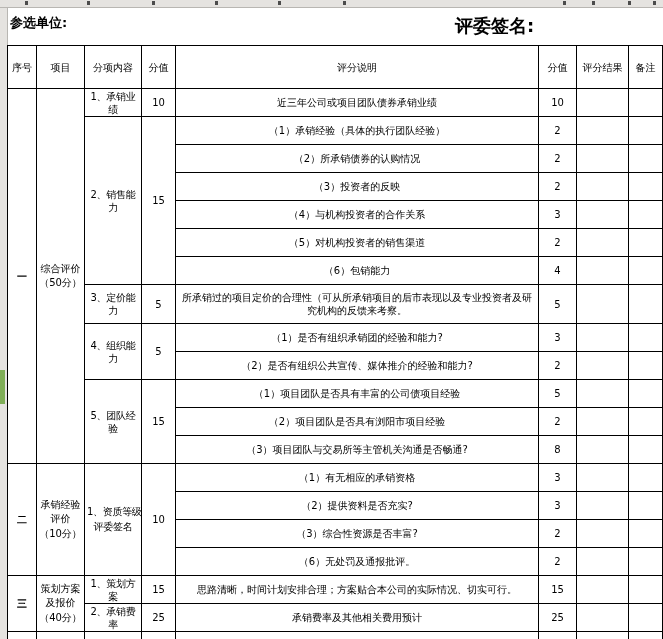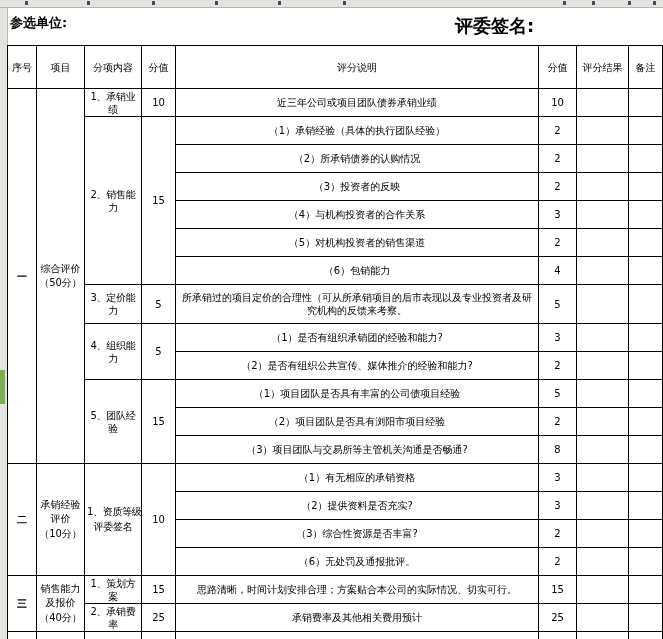--- a/index.html
+++ b/index.html
@@ -211,21 +211,21 @@
   <tr class="r">
     <td class="c-desc">（6）无处罚及通报批评。</td>
     <td>2</td>
     <td></td>
     <td></td>
   </tr>
 
   <tr class="r">
     <td class="c-no" rowspan="2">三</td>
     <td rowspan="2">
-      <span class="line">销售能力</span>
+      <span class="line">策划方案</span>
       <span class="line">及报价</span>
       <span class="line">（40分）</span>
     </td>
     <td class="c-sub">1、策划方案</td>
     <td>15</td>
     <td class="c-desc">思路清晰，时间计划安排合理；方案贴合本公司的实际情况、切实可行。</td>
     <td>15</td>
     <td></td>
     <td></td>
   </tr>

